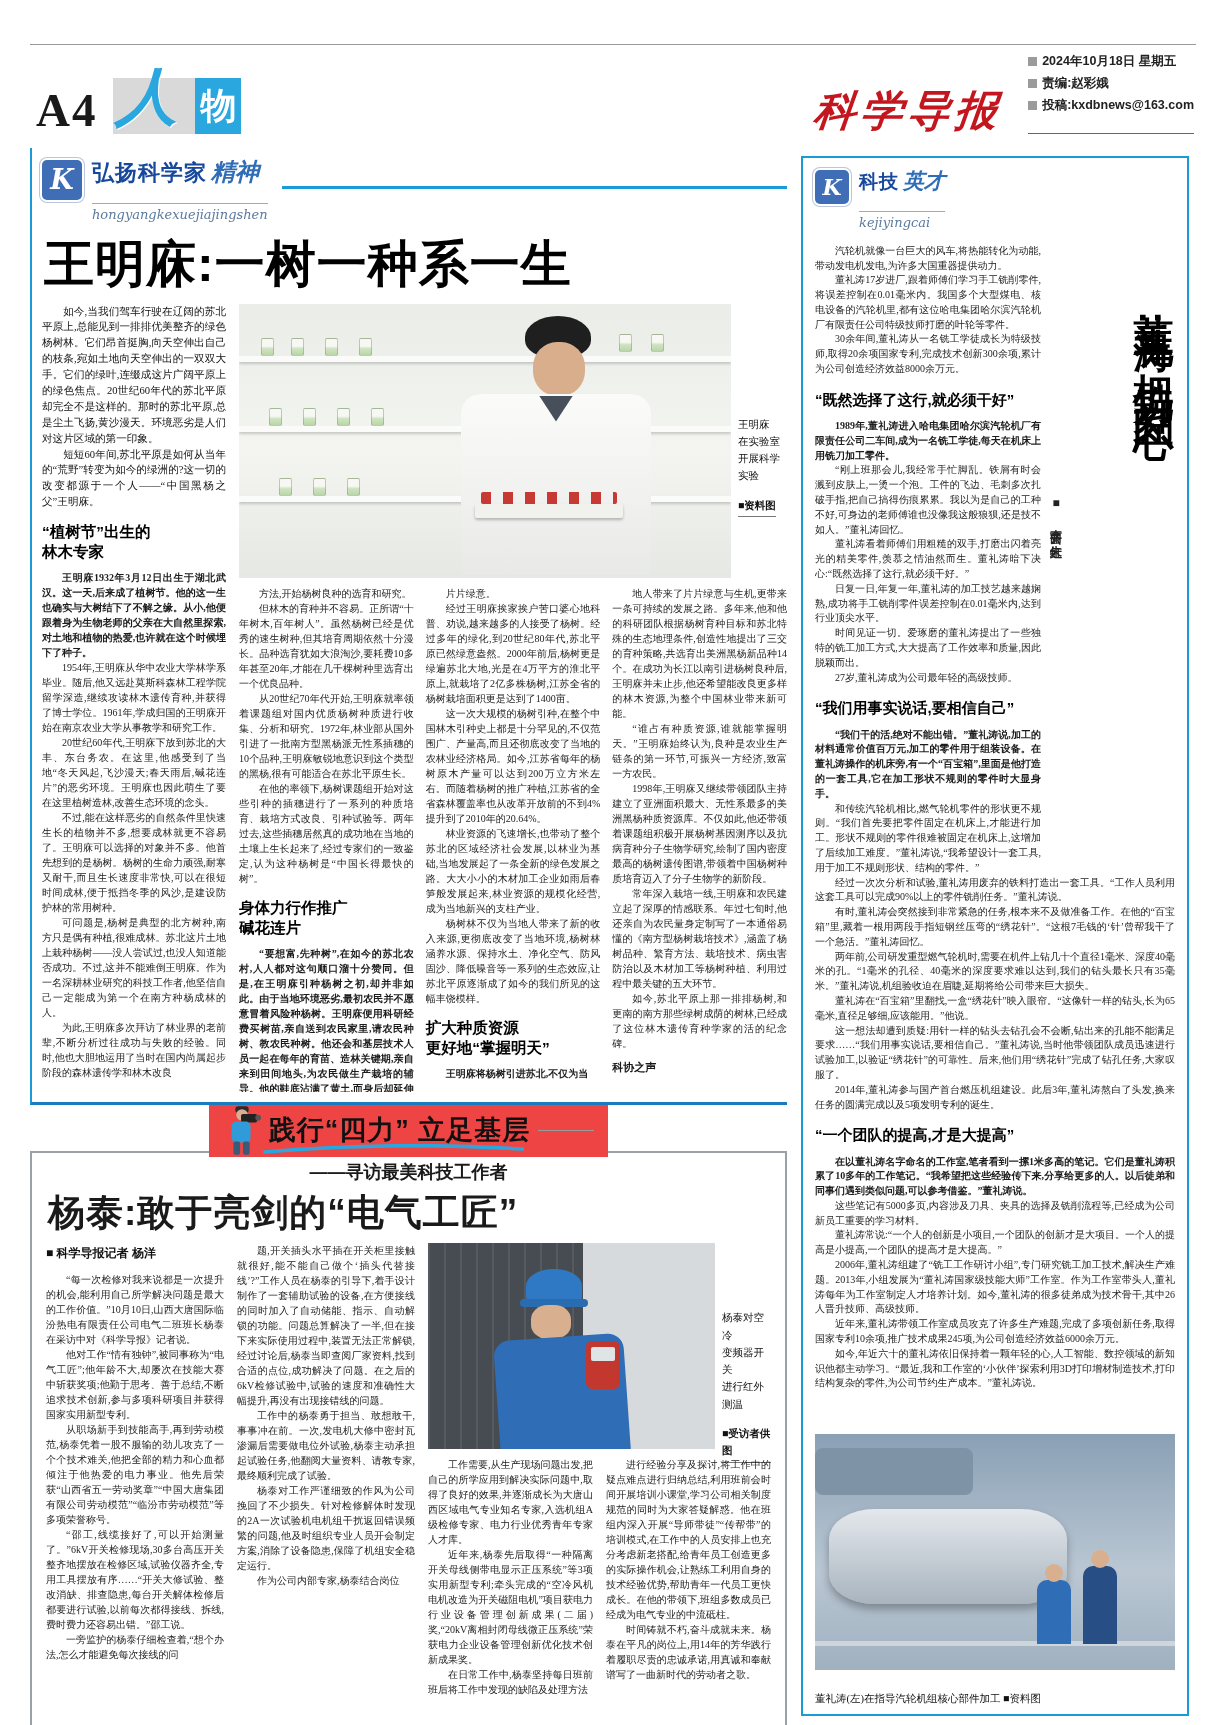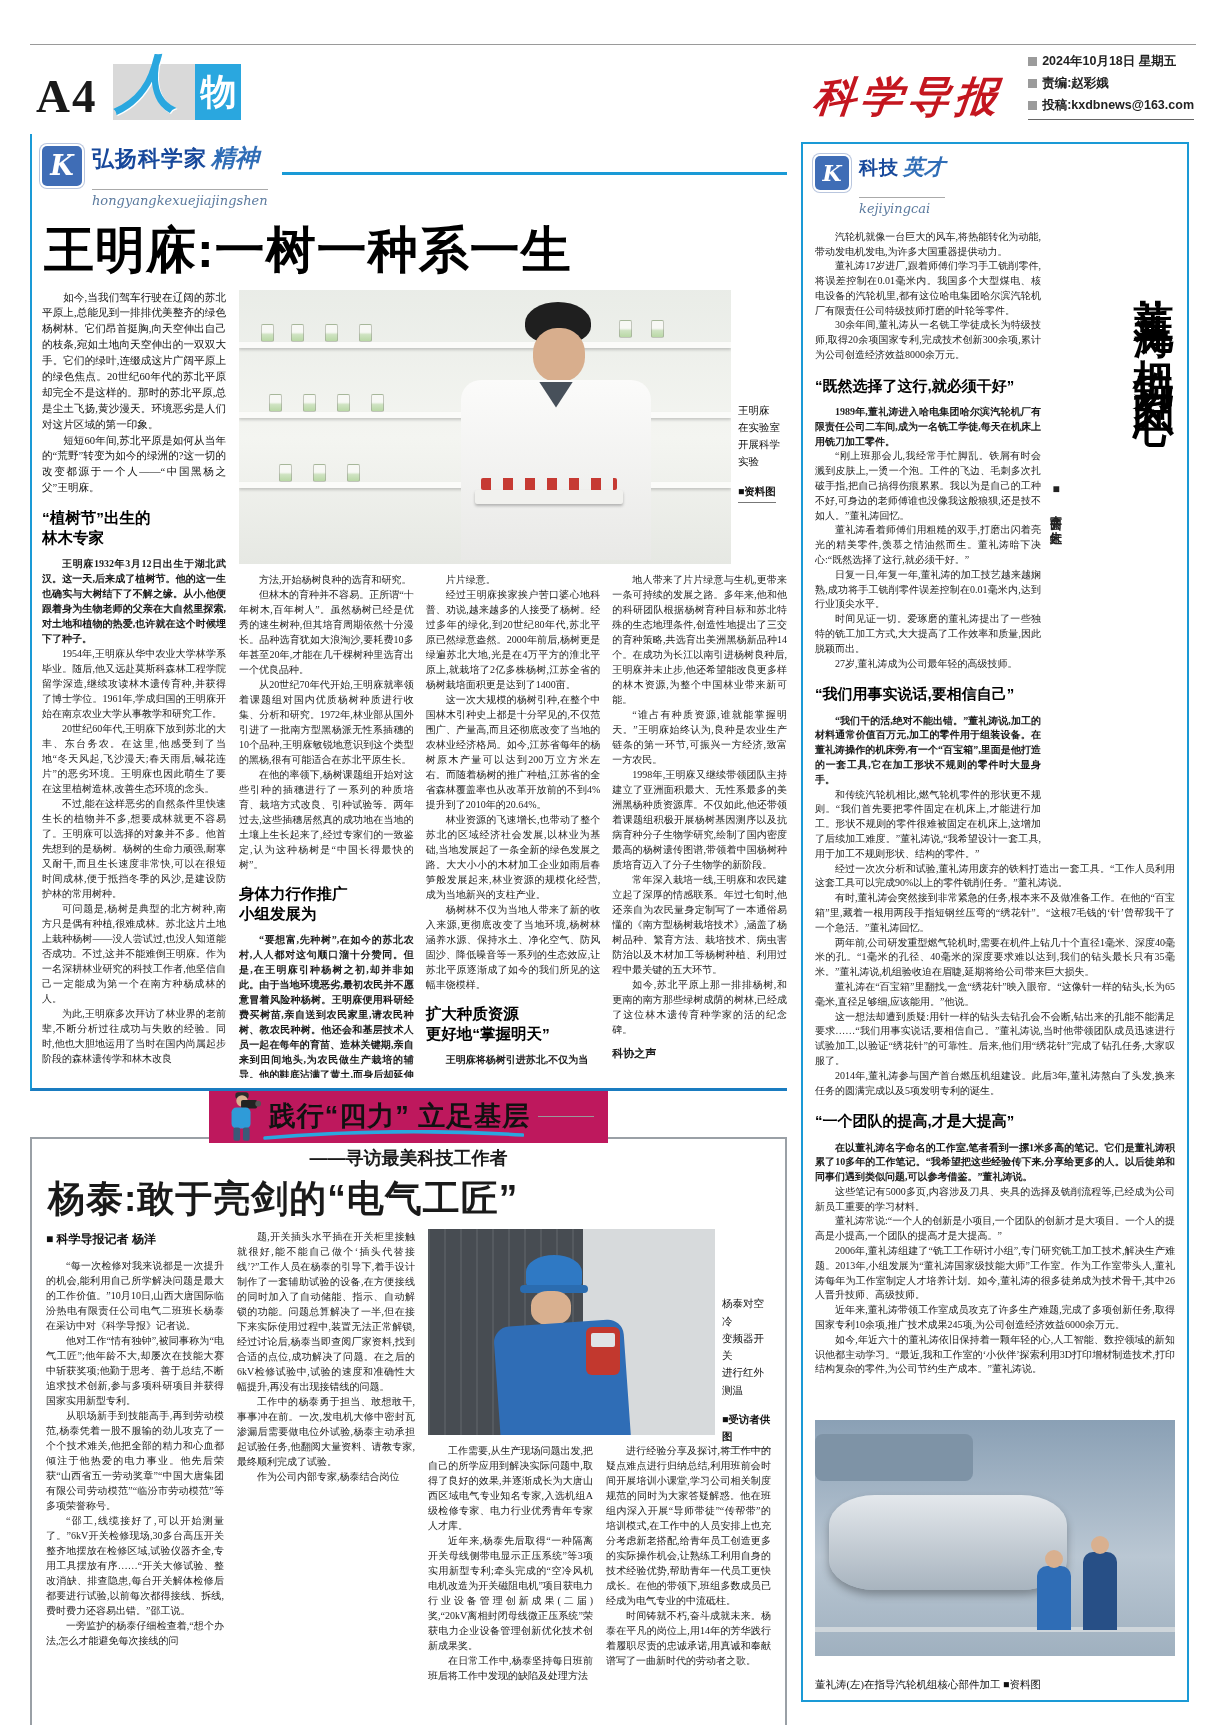--- a/index.html
+++ b/index.html
@@ -14,21 +14,21 @@
   .hdr-logo { display:flex; margin-left:16px; height:56px; }
   .hdr-logo .g { width:82px; background:#d9d9d9; position:relative; overflow:visible; }
   .hdr-logo .g span { position:absolute; left:2px; top:-12px; font:bold italic 62px/1 "DejaVu Serif",serif; color:#2aa7df; text-shadow:1px 1px 0 #fff; }
   .hdr-logo .b { width:46px; background:#2aa7df; color:#fff; display:flex; align-items:center; justify-content:center;
                  font:bold 36px/1 "Liberation Sans","DejaVu Sans",sans-serif; }
   .hdr-fill { flex:1; }
   .masthead { font:bold italic 42px/1 "DejaVu Serif",serif; color:#c4161f; letter-spacing:5px;
               transform:skewX(-6deg); margin-right:26px; margin-bottom:2px; }
   .hdr-meta { font:bold 12.5px/1.75 "Liberation Sans","DejaVu Sans",sans-serif; color:#222; }
   .hdr-meta .row { display:flex; align-items:center; gap:5px; }
-  .hdr-meta .row:last-child { border-bottom:1.5px solid #666; padding-bottom:2px; }
+  .hdr-meta .row:last-child { border-bottom:1.5px solid #666; padding-bottom:16px; }
   .sq { width:9px; height:9px; background:#9b9b9b; flex:none; }
 
   
   .badge-row { display:flex; align-items:flex-start; margin-top:10px; }
   .kbox { width:40px; height:40px; background:#3f6db6; border-radius:5px; color:#fff; flex:none;
           display:flex; align-items:center; justify-content:center;
           font:bold italic 27px/1 "DejaVu Serif",serif; box-shadow:0 0 0 2px #fff,0 0 0 3px #b9c6de; }
   .badge-txt { margin-left:10px; }
   .badge-line1 { display:flex; align-items:baseline; border-bottom:1.5px solid #aaa; padding-bottom:18px; }
   .badge-main { font:bold 22px/1.1 "Liberation Sans","DejaVu Sans",sans-serif; color:#17489b; letter-spacing:1px; }
@@ -107,21 +107,21 @@
                font:bold 12px/1.3 "Liberation Sans","DejaVu Sans",sans-serif; letter-spacing:3px; color:#222; }
   .r-textwrap { height:1190px; overflow:hidden; }
   .vh-spacer { float:right; width:134px; height:606px; }
   .r-textwrap .blk { font-size:10px; line-height:1.48; }
   .r-textwrap .blk-h { font-size:15px; }
   .r-caption { font:10.5px/1.5 "Liberation Serif","DejaVu Serif",serif; margin-top:21px; color:#111; }
 
   
   .bottom-box { position:relative; border:2px solid #9aa0a6; margin-top:46px; height:596px; padding:10px 14px; }
   .banner { position:absolute; top:-48px; left:0; right:0; display:flex; flex-direction:column; align-items:center; z-index:3; }
-  .banner-line1 { display:flex; align-items:center; gap:8px; background:#be185d; padding:0 14px;justify-content:center; }
+  .banner-line1 { display:flex; align-items:center; gap:8px; background:#ef4444; padding:0 14px;justify-content:center; }
   .banner-title { font:900 27px/1.2 "Liberation Sans","DejaVu Sans",sans-serif; color:#111; letter-spacing:1px; position:relative; }
   .banner-swoosh { position:absolute; left:-6px; right:-10px; bottom:-7px; }
   .banner-dash { width:56px; border-top:1.5px solid #999; }
   .banner-line2 { font:bold 18px/1.5 "Liberation Sans","DejaVu Sans",sans-serif; background:#fff; padding:2px 30px 0; }
   .b-headline { font:900 37px/1.1 "Liberation Sans","DejaVu Sans",sans-serif; letter-spacing:1px; margin:30px 0 10px 2px; }
   .b-content { display:flex; gap:13px; height:488px; overflow:hidden; }
   .bcol { width:178px; flex:none; }
   .bright { flex:1; display:flex; flex-direction:column; min-width:0; }
   .b-photo-row { display:flex; height:206px; margin-bottom:8px; }
   .b-cols { display:flex; gap:13px; flex:1; overflow:hidden; }
@@ -225,21 +225,21 @@
                 <span class="credit">■资料图</span>
               </div>
             </div>
             <div class="mcols">
               <div class="mcol">
                   <div class="blk blk-p">方法,开始杨树良种的选育和研究。</div>
                   <div class="blk blk-p">但林木的育种并不容易。正所谓“十年树木,百年树人”。虽然杨树已经是优秀的速生树种,但其培育周期依然十分漫长。品种选育犹如大浪淘沙,要耗费10多年甚至20年,才能在几千棵树种里选育出一个优良品种。</div>
                   <div class="blk blk-p">从20世纪70年代开始,王明庥就率领着课题组对国内优质杨树种质进行收集、分析和研究。1972年,林业部从国外引进了一批南方型黑杨派无性系插穗的10个品种,王明庥敏锐地意识到这个类型的黑杨,很有可能适合在苏北平原生长。</div>
                   <div class="blk blk-p">在他的率领下,杨树课题组开始对这些引种的插穗进行了一系列的种质培育、栽培方式改良、引种试验等。两年过去,这些插穗居然真的成功地在当地的土壤上生长起来了,经过专家们的一致鉴定,认为这种杨树是“中国长得最快的树”。</div>
                   <div class="blk blk-h">身体力行作推广</div>
-                  <div class="blk blk-h">小组发展为</div>
+                  <div class="blk blk-h">碱花连片</div>
                   <div class="blk blk-p">“要想富,先种树”,在如今的苏北农村,人人都对这句顺口溜十分赞同。但是,在王明庥引种杨树之初,却并非如此。由于当地环境恶劣,最初农民并不愿意冒着风险种杨树。王明庥便用科研经费买树苗,亲自送到农民家里,请农民种树、教农民种树。他还会和基层技术人员一起在每年的育苗、造林关键期,亲自来到田间地头,为农民做生产栽培的辅导。他的鞋底沾满了黄土,而身后却延伸出一</div>
                 </div>
               <div class="mcol">
                   <div class="blk blk-p">片片绿意。</div>
                   <div class="blk blk-p">经过王明庥挨家挨户苦口婆心地科普、劝说,越来越多的人接受了杨树。经过多年的绿化,到20世纪80年代,苏北平原已然绿意盎然。2000年前后,杨树更是绿遍苏北大地,光是在4万平方的淮北平原上,就栽培了2亿多株杨树,江苏全省的杨树栽培面积更是达到了1400亩。</div>
                   <div class="blk blk-p">这一次大规模的杨树引种,在整个中国林木引种史上都是十分罕见的,不仅范围广、产量高,而且还彻底改变了当地的农林业经济格局。如今,江苏省每年的杨树原木产量可以达到200万立方米左右。而随着杨树的推广种植,江苏省的全省森林覆盖率也从改革开放前的不到4%提升到了2010年的20.64%。</div>
                   <div class="blk blk-p">林业资源的飞速增长,也带动了整个苏北的区域经济社会发展,以林业为基础,当地发展起了一条全新的绿色发展之路。大大小小的木材加工企业如雨后春笋般发展起来,林业资源的规模化经营,成为当地新兴的支柱产业。</div>
                   <div class="blk blk-p">杨树林不仅为当地人带来了新的收入来源,更彻底改变了当地环境,杨树林涵养水源、保持水土、净化空气、防风固沙、降低噪音等一系列的生态效应,让苏北平原逐渐成了如今的我们所见的这幅丰饶模样。</div>
                   <div class="blk blk-h">扩大种质资源</div>
                   <div class="blk blk-h">更好地“掌握明天”</div>
@@ -290,20 +290,21 @@
                 <div class="blk blk-p">“每一次检修对我来说都是一次提升的机会,能利用自己所学解决问题是最大的工作价值。”10月10日,山西大唐国际临汾热电有限责任公司电气二班班长杨泰在采访中对《科学导报》记者说。</div>
                 <div class="blk blk-p">他对工作“情有独钟”,被同事称为“电气工匠”;他年龄不大,却屡次在技能大赛中斩获奖项;他勤于思考、善于总结,不断追求技术创新,参与多项科研项目并获得国家实用新型专利。</div>
                 <div class="blk blk-p">从职场新手到技能高手,再到劳动模范,杨泰凭着一股不服输的劲儿攻克了一个个技术难关,他把全部的精力和心血都倾注于他热爱的电力事业。他先后荣获“山西省五一劳动奖章”“中国大唐集团有限公司劳动模范”“临汾市劳动模范”等多项荣誉称号。</div>
                 <div class="blk blk-p">“邵工,线缆接好了,可以开始测量了。”6kV开关检修现场,30多台高压开关整齐地摆放在检修区域,试验仪器齐全,专用工具摆放有序……“开关大修试验、整改消缺、排查隐患,每台开关解体检修后都要进行试验,以前每次都得接线、拆线,费时费力还容易出错。”邵工说。</div>
                 <div class="blk blk-p">一旁监护的杨泰仔细检查着,“想个办法,怎么才能避免每次接线的问</div>
               </div>
           </div>
           <div class="bcol">
               <div class="blk blk-p">题,开关插头水平插在开关柜里接触就很好,能不能自己做个‘插头代替接线’?”工作人员在杨泰的引导下,着手设计制作了一套辅助试验的设备,在方便接线的同时加入了自动储能、指示、自动解锁的功能。问题总算解决了一半,但在接下来实际使用过程中,装置无法正常解锁,经过讨论后,杨泰当即查阅厂家资料,找到合适的点位,成功解决了问题。在之后的6kV检修试验中,试验的速度和准确性大幅提升,再没有出现接错线的问题。</div>
               <div class="blk blk-p">工作中的杨泰勇于担当、敢想敢干,事事冲在前。一次,发电机大修中密封瓦渗漏后需要做电位外试验,杨泰主动承担起试验任务,他翻阅大量资料、请教专家,最终顺利完成了试验。</div>
+              <div class="blk blk-p">杨泰对工作严谨细致的作风为公司挽回了不少损失。针对检修解体时发现的2A一次试验机电机组干扰返回错误频繁的问题,他及时组织专业人员开会制定方案,消除了设备隐患,保障了机组安全稳定运行。</div>
               <div class="blk blk-p">作为公司内部专家,杨泰结合岗位</div>
             </div>
           <div class="bright">
             <div class="b-photo-row">
               <div class="ph photo-elec">
                 <div class="door-handle"></div>
                 <div class="helmet"></div>
                 <div class="face2"></div>
                 <div class="jacket"></div>
                 <div class="meter"></div>

